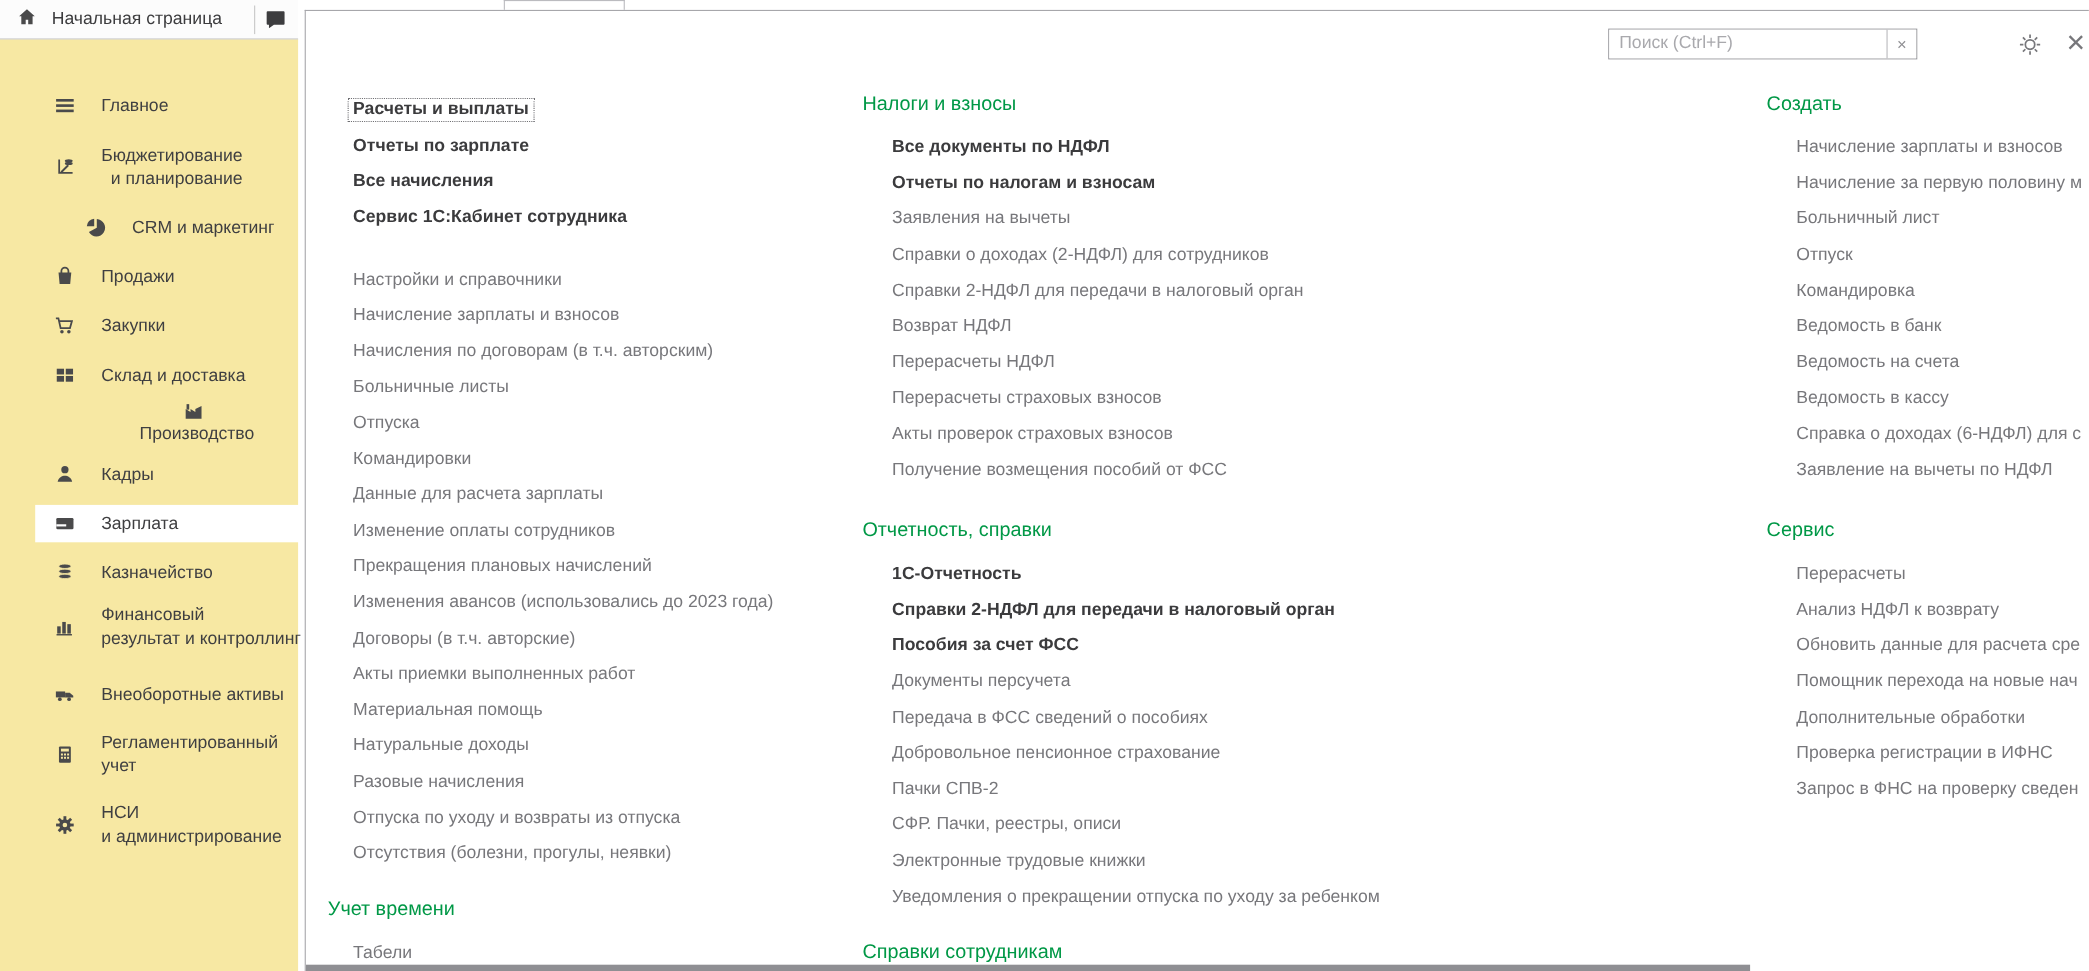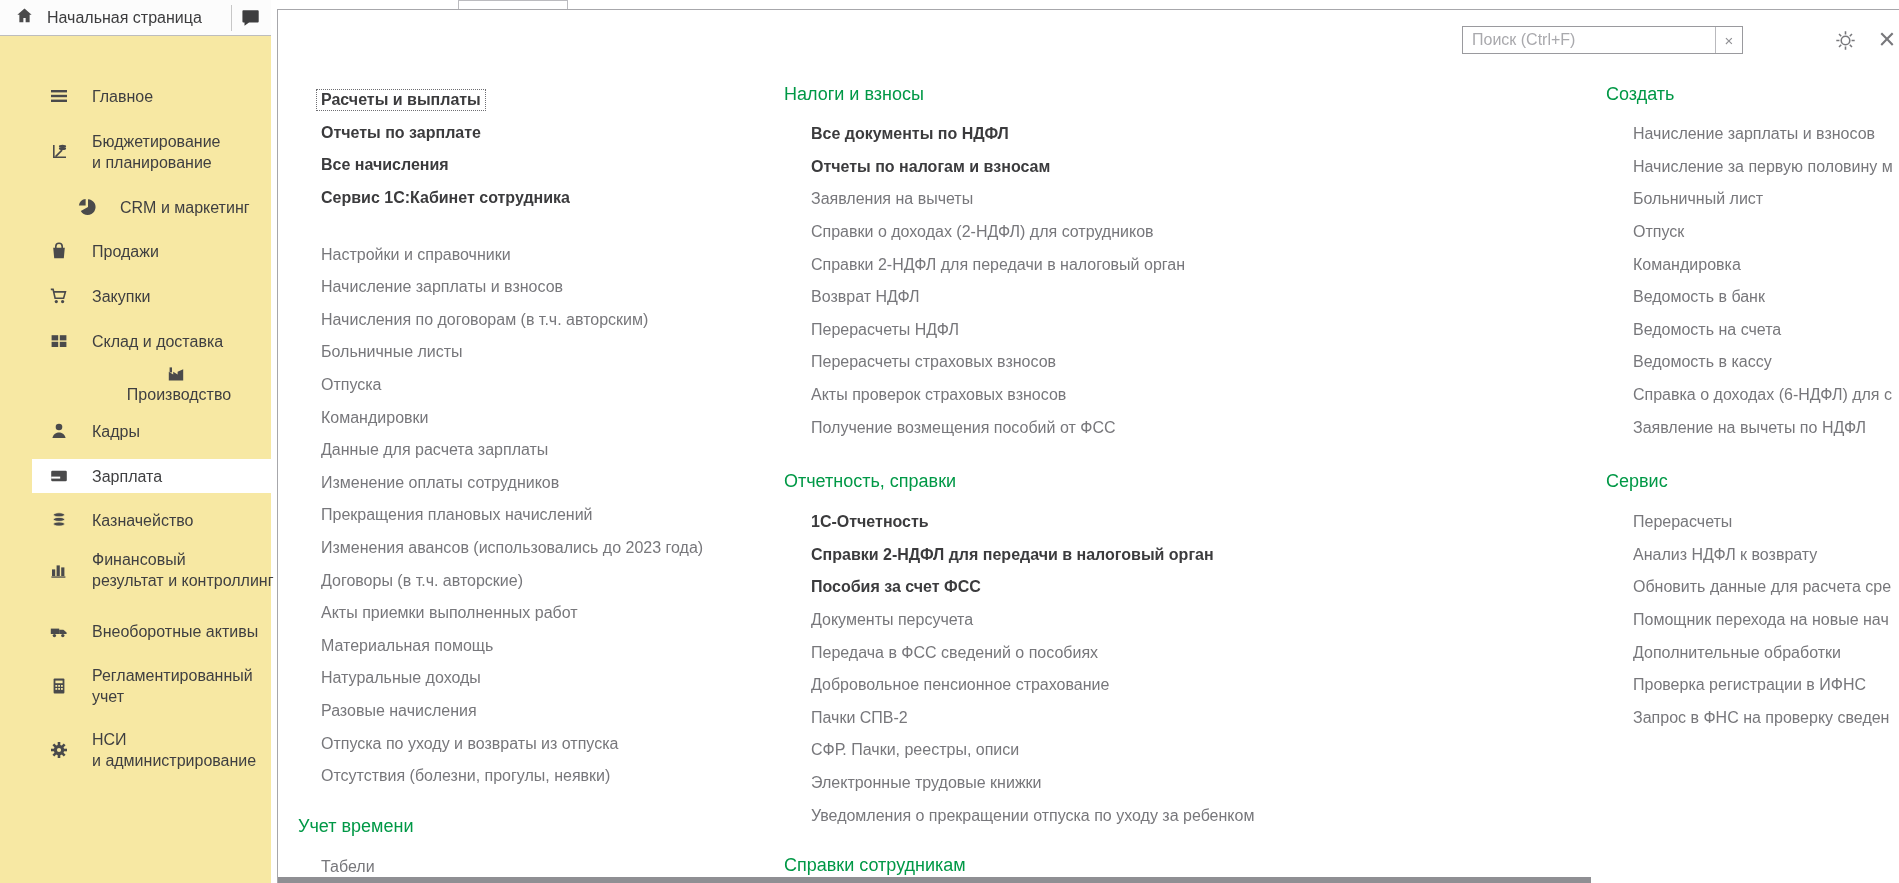--- a/index.html
+++ b/index.html
@@ -111,21 +111,21 @@
     <span class="ic"><svg width="20" height="20" viewBox="0 0 20 20">
           <g class="icon-dark">
             <rect x="2" y="4" width="16" height="2.4"></rect>
             <rect x="2" y="8.8" width="16" height="2.4"></rect>
             <rect x="2" y="13.6" width="16" height="2.4"></rect>
           </g>
         </svg></span>
     <span class="lbl">Главное</span>
   </div>
 
-  <div class="side-item" style="top:88px;height:56px;">
+  <div class="side-item" style="top:88px;height:56px;text-align:right;">
     <span class="ic"><svg width="20" height="20" viewBox="0 0 20 20">
           <g class="icon-dark">
             <path d="M4 3v13h13v-1.6H5.6V3Z"></path>
             <path d="M6 14 12.4 7.6l1.2 1.2L7.2 15.2Z"></path>
             <path d="M11.5 6.2 14.8 5l-1.2 3.4Z"></path>
             <ellipse cx="13.5" cy="4.2" rx="3.6" ry="1.5"></ellipse>
             <ellipse cx="13.5" cy="6.6" rx="3.6" ry="1.5"></ellipse>
           </g>
         </svg></span>
     <span class="lbl">Бюджетирование

